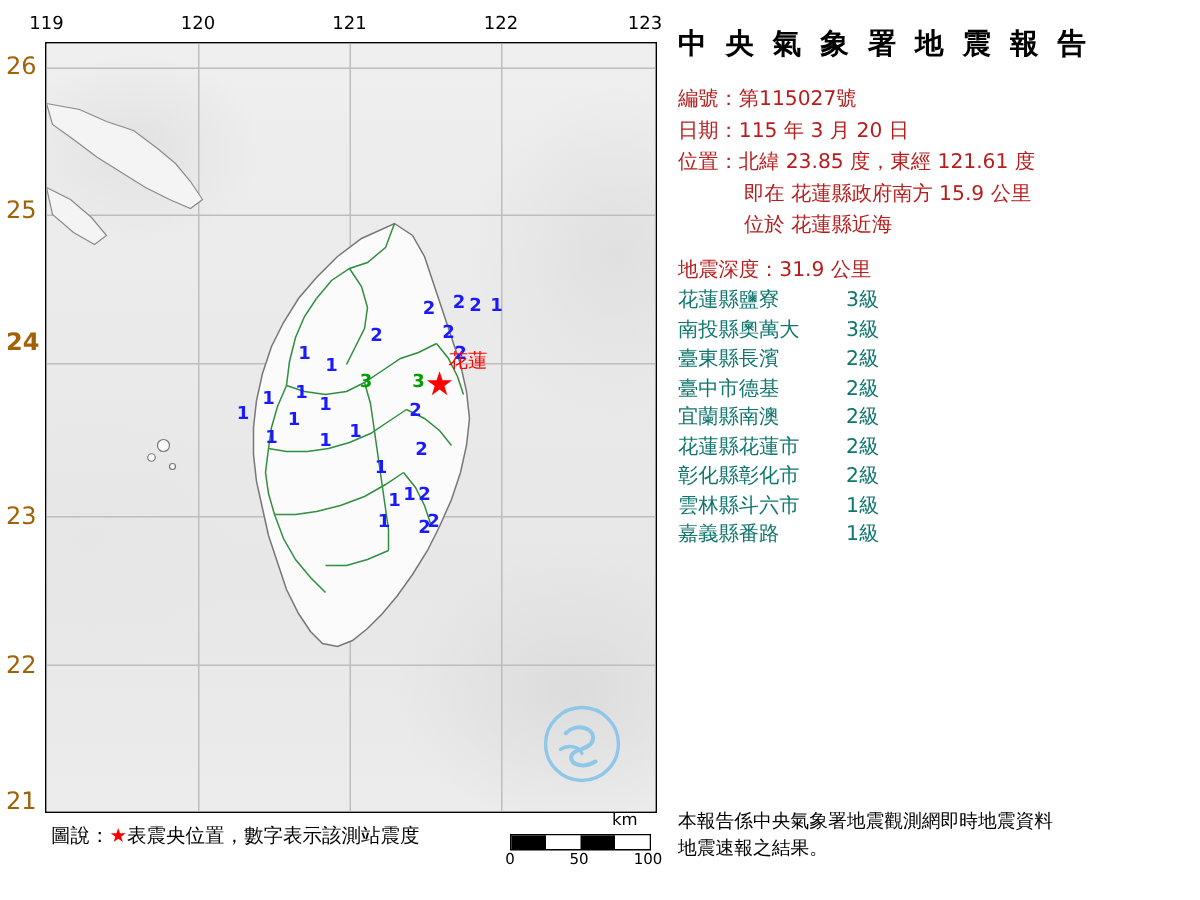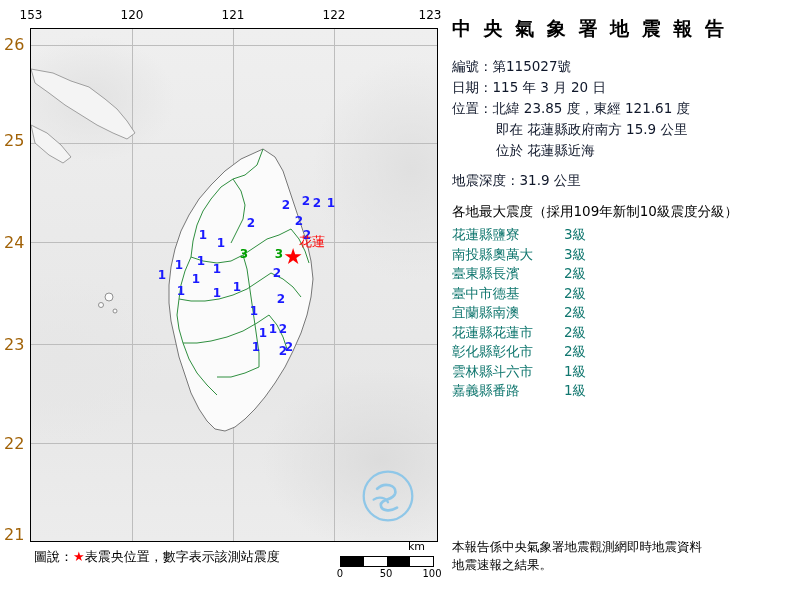--- a/index.html
+++ b/index.html
@@ -94,44 +94,44 @@
   
   #report{
     position:absolute;left:452px;top:0;width:348px;height:600px;
     padding-top:16px;
     box-sizing:border-box;
   }
   #report-title{
     font-size:19px;font-weight:bold;letter-spacing:3px;color:#000;
     margin:0 0 14px 0;
   }
-  .line{font-size:13.5px;color:#0f172a;line-height:21px;white-space:nowrap;}
+  .line{font-size:13.5px;color:#b91c1c;line-height:21px;white-space:nowrap;}
   .line.sp{margin-top:9px;}
   .section-title{font-size:13.5px;color:#000;margin-top:12px;margin-bottom:4px;white-space:nowrap;}
   .int-row{font-size:13.5px;color:#0f766e;line-height:19.5px;white-space:nowrap;}
   .int-row .pl{display:inline-block;min-width:112px;}
   #footer{
     position:absolute;left:0;bottom:26px;width:348px;
     font-size:12.5px;color:#000;line-height:18px;margin-top:36px;
   }
 </style>
 </head>
 <body>
 
 <div id="map-panel">
 
-  <div class="lon-label" style="left:31px;">153</div>
+  <div class="lon-label" style="left:31px;">119</div>
   <div class="lon-label" style="left:132px;">120</div>
   <div class="lon-label" style="left:233px;">121</div>
   <div class="lon-label" style="left:334px;">122</div>
   <div class="lon-label" style="left:430px;">123</div>
 
   <div class="lat-label" style="top:44px;">26</div>
   <div class="lat-label" style="top:140px;">25</div>
-  <div class="lat-label" style="top:242px;">24</div>
+  <div class="lat-label" style="top:228px;font-weight:bold;">24</div>
   <div class="lat-label" style="top:344px;">23</div>
   <div class="lat-label" style="top:443px;">22</div>
   <div class="lat-label" style="top:534px;">21</div>
 
   <div id="map-frame">
     <div id="sea"></div>
 
     <div class="grid-line grid-v" style="left:101px;"></div>
     <div class="grid-line grid-v" style="left:202px;"></div>
     <div class="grid-line grid-v" style="left:303px;"></div>
@@ -250,21 +250,20 @@
   <div class="line" style="padding-left:44px;">
     <span>即在 花蓮縣政府南方 15.9 公里</span>
   </div>
   <div class="line" style="padding-left:44px;">
     <span>位於 花蓮縣近海</span>
   </div>
   <div class="line sp">
     <span>地震深度：</span><span>31.9 公里</span>
   </div>
 
-  <div class="section-title">各地最大震度（採用109年新制10級震度分級）</div>
 
   <div class="int-row">
     <span class="pl">花蓮縣鹽寮</span><span>3級</span>
   </div>
   <div class="int-row">
     <span class="pl">南投縣奧萬大</span><span>3級</span>
   </div>
   <div class="int-row">
     <span class="pl">臺東縣長濱</span><span>2級</span>
   </div>

